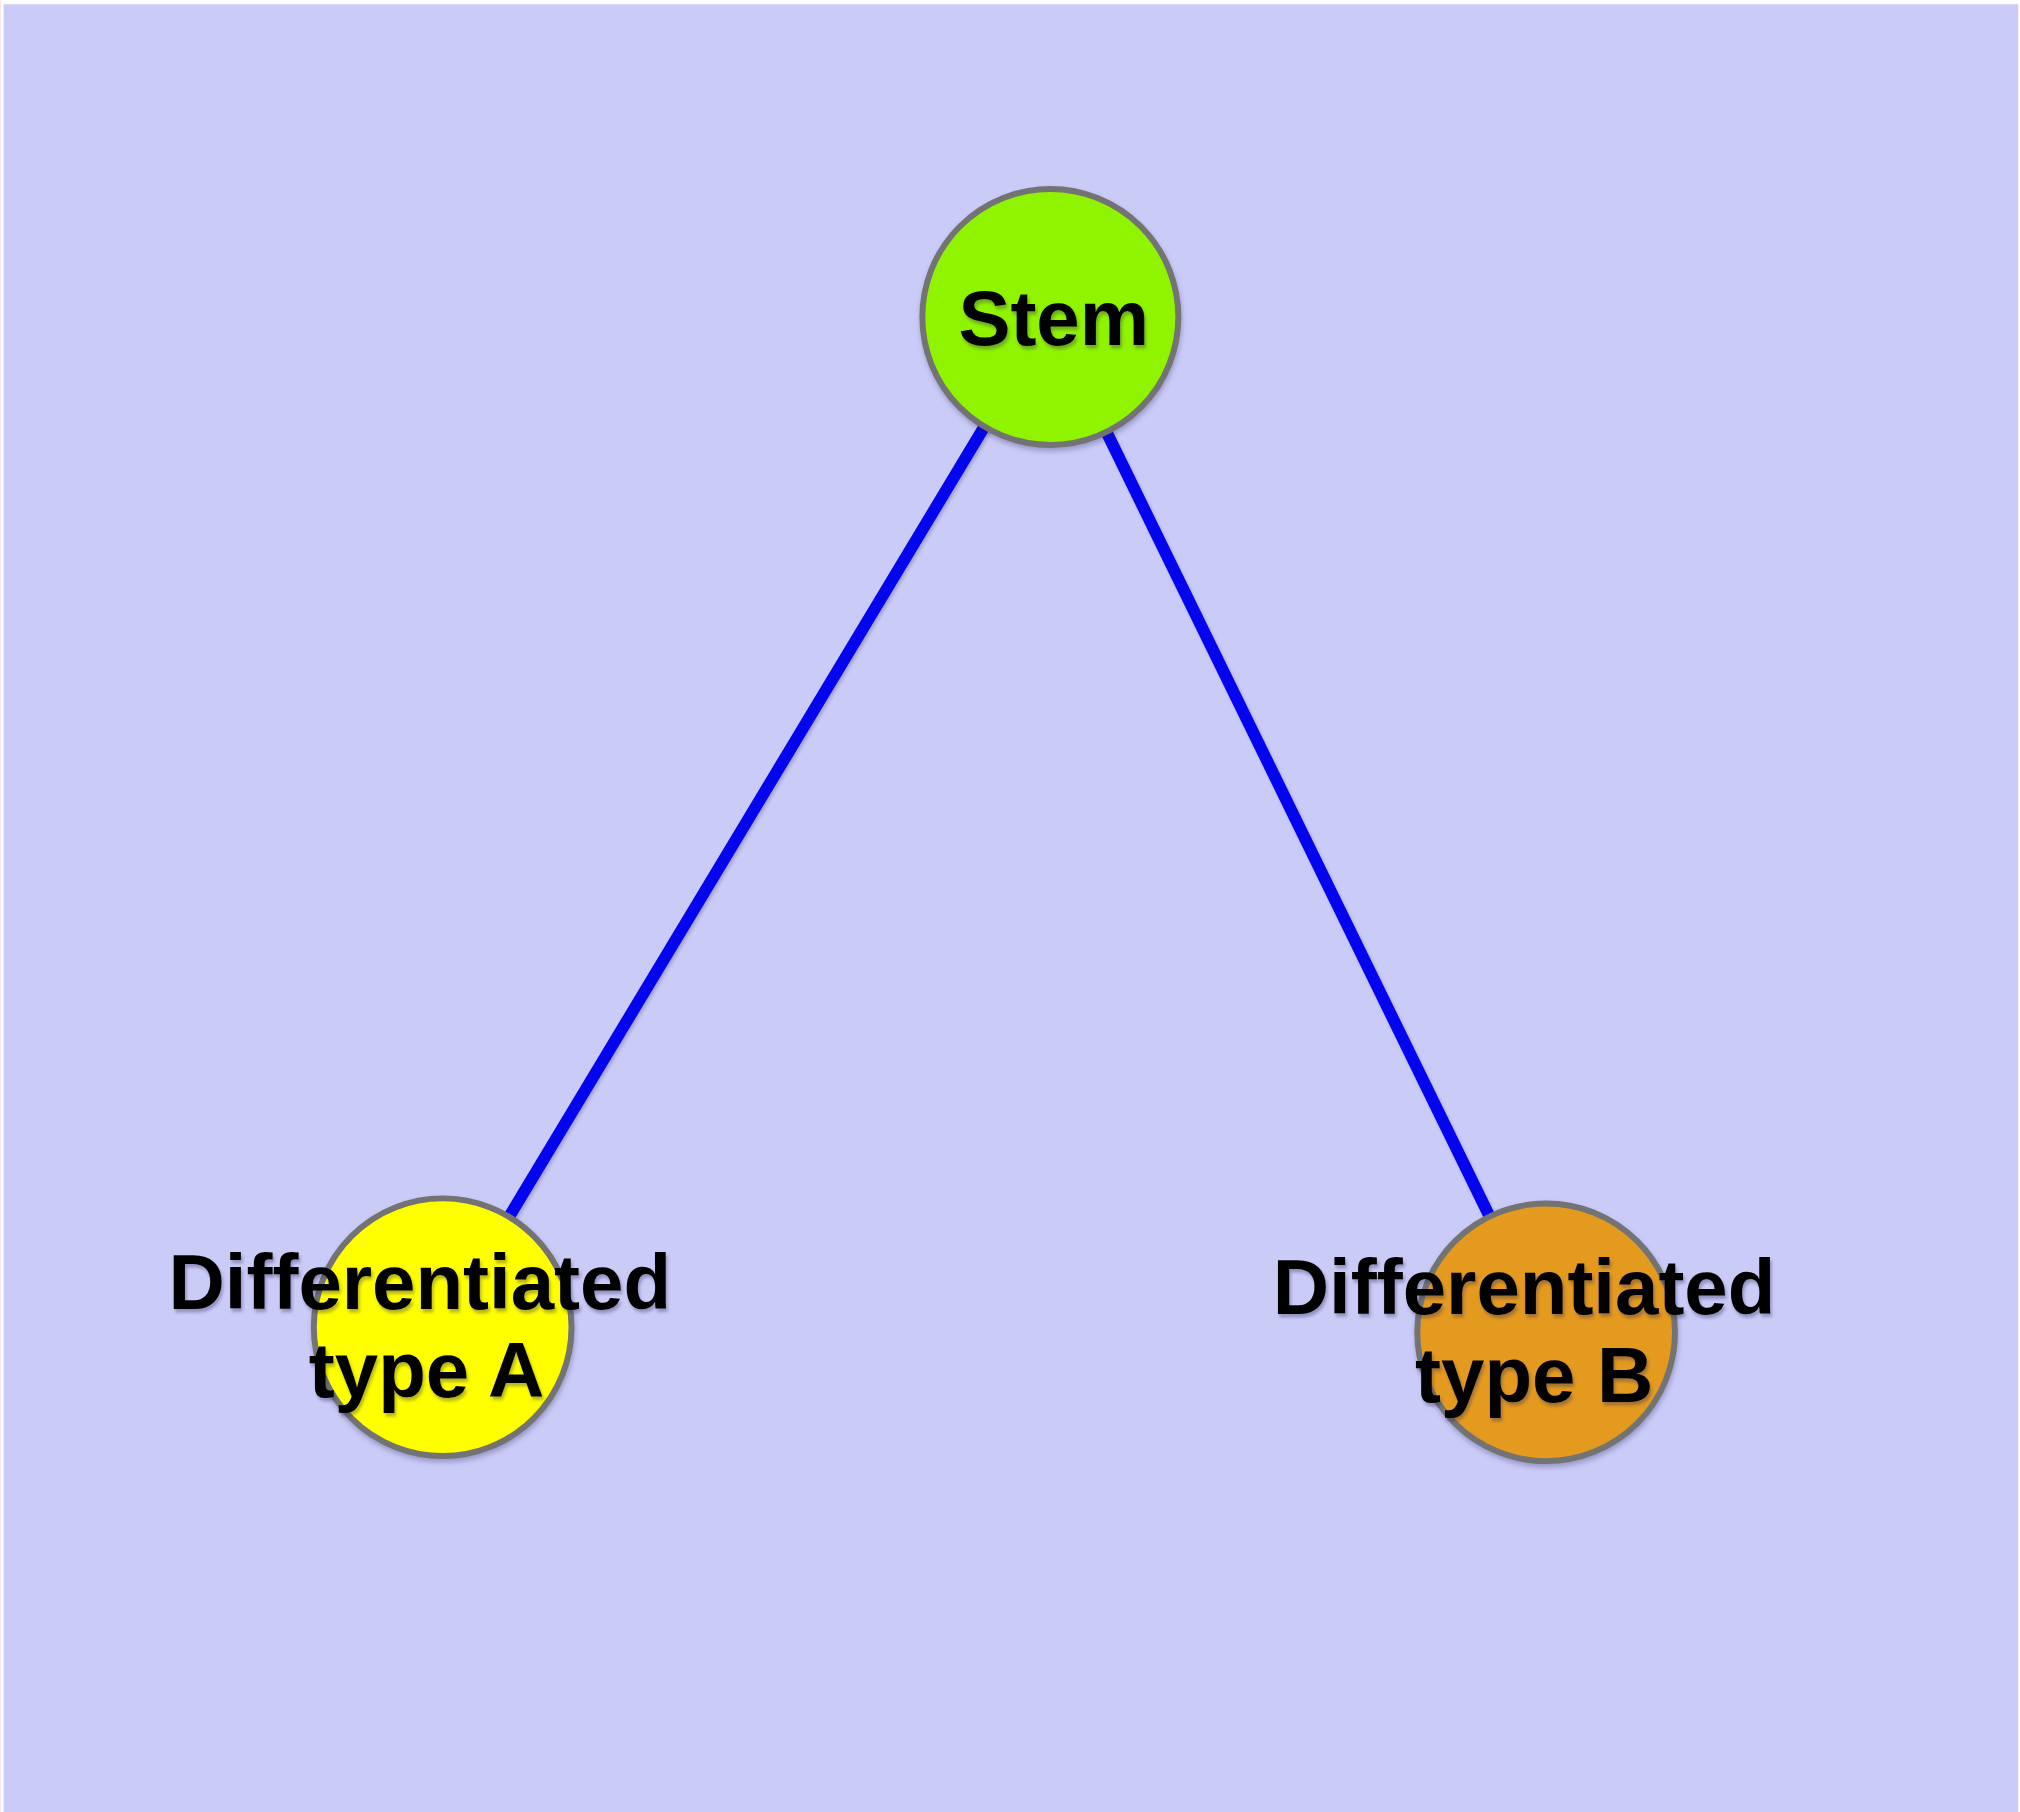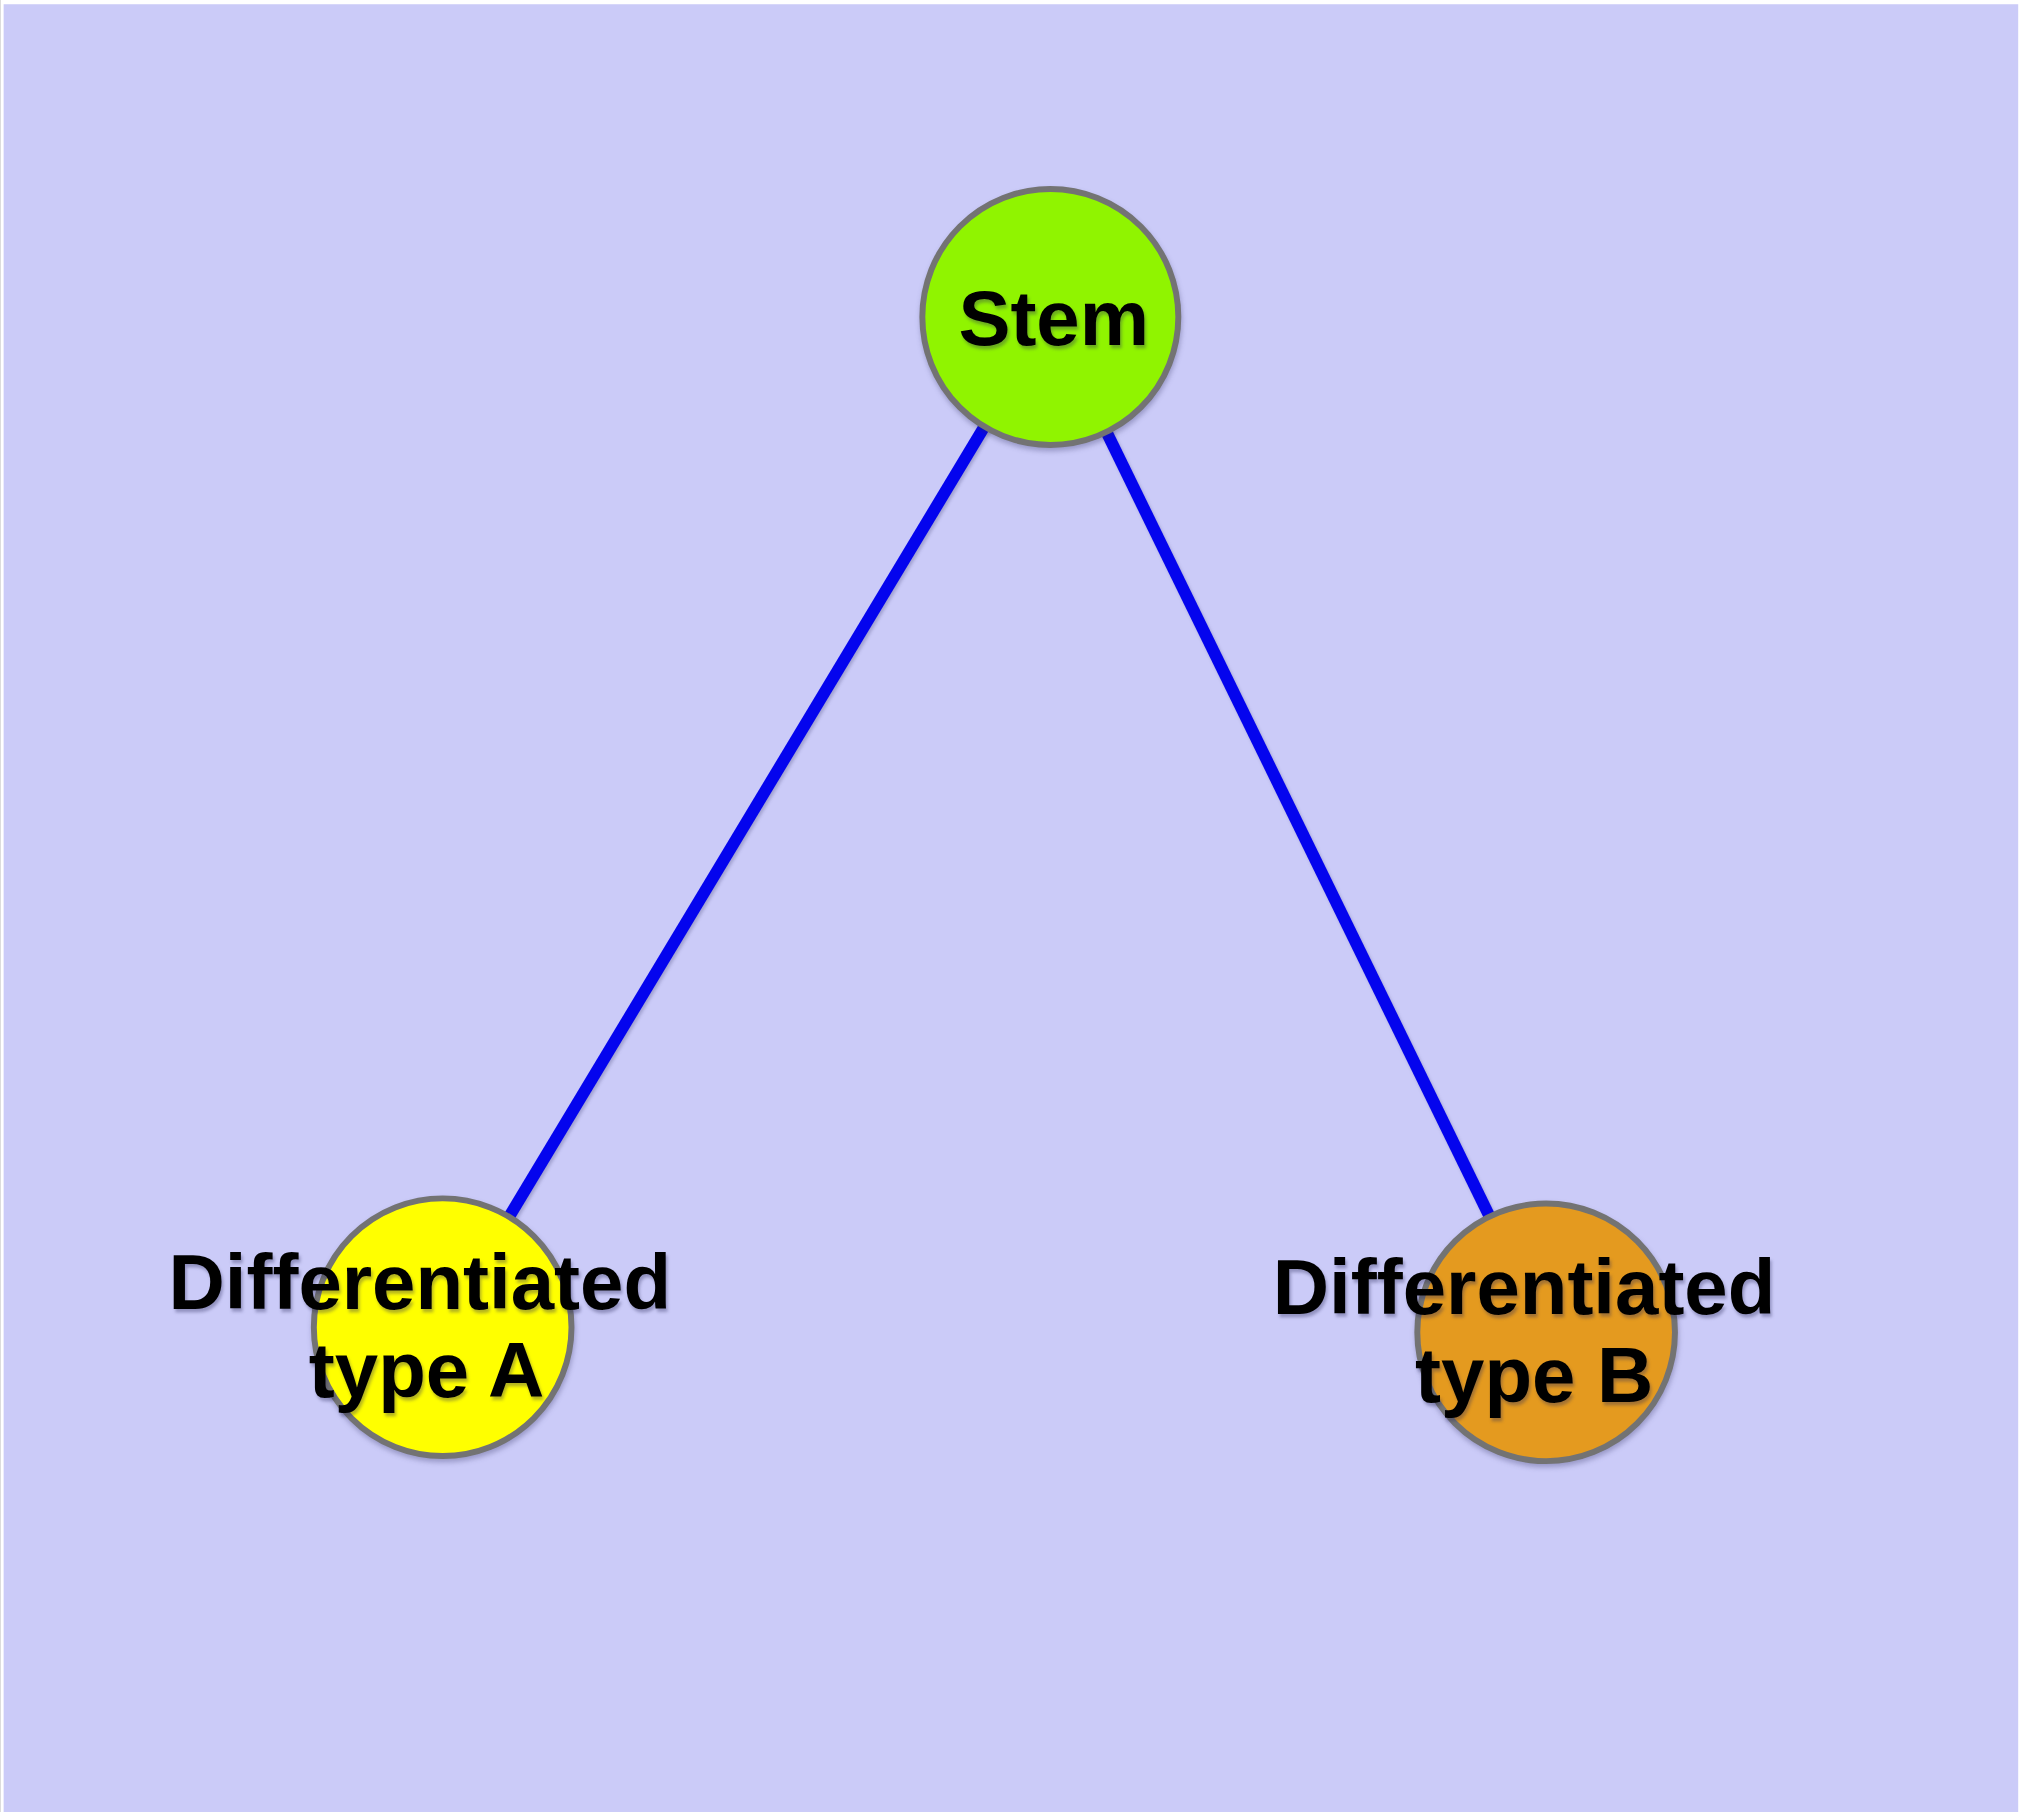--- a/index.html
+++ b/index.html
@@ -4,21 +4,21 @@
 <style>
   html, body {
     margin: 0;
     padding: 0;
     background: #ffffff;
   }
   .page {
     position: relative;
     width: 2021px;
     height: 1812px;
-    background: #737373;
+    background: #fca5a5;
     overflow: hidden;
   }
   svg.diagram {
     display: block;
     width: 2021px;
     height: 1812px;
   }
   .edge-line {
     fill: none;
     stroke-width: 14px;

